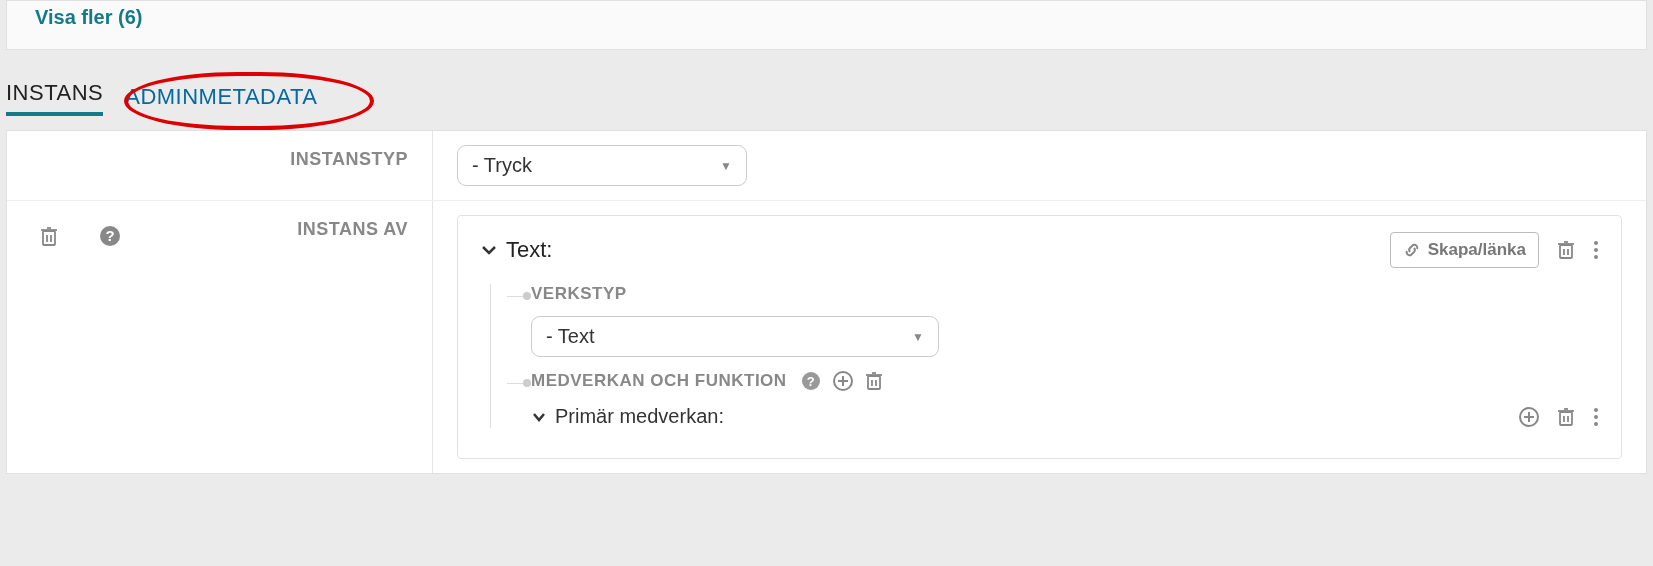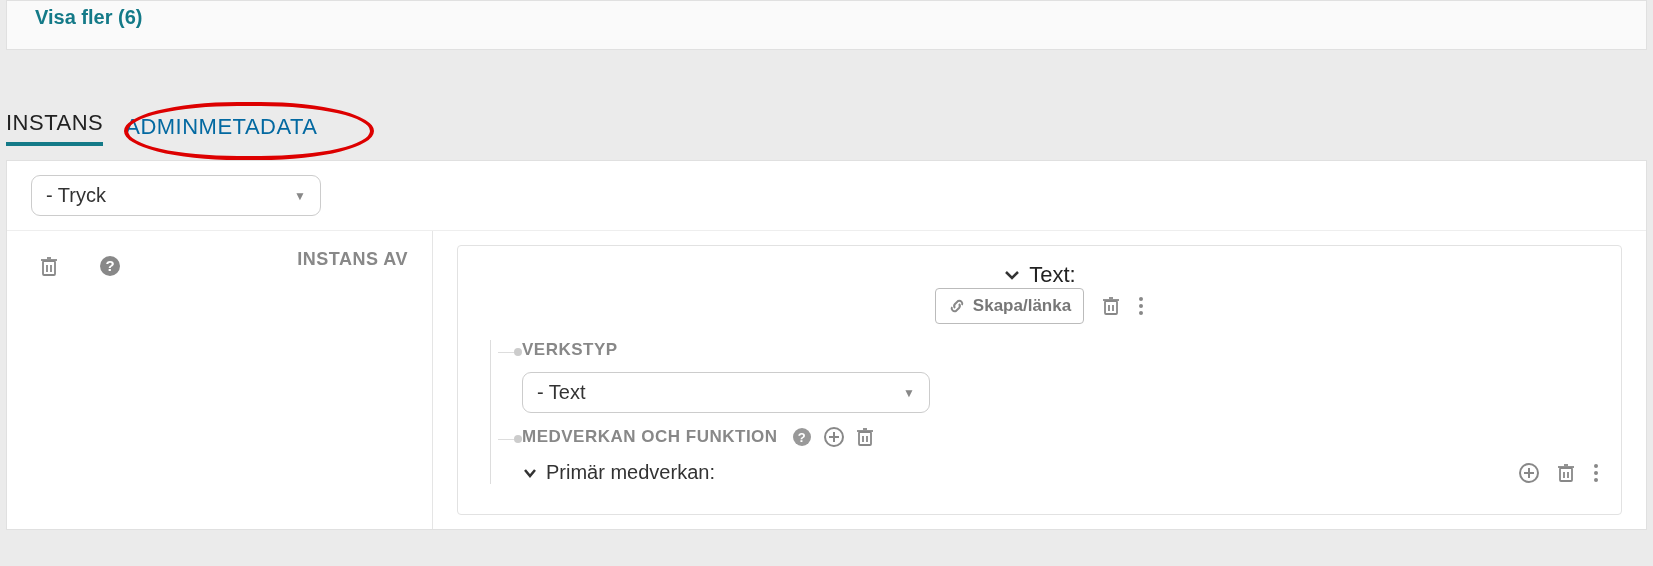--- a/index.html
+++ b/index.html
@@ -61,21 +61,20 @@
     padding: 8px 14px;
     font-size: 17px;
   }
 
   .tabs {
     display: flex;
     gap: 22px;
     padding: 30px 6px 0 6px;
     position: relative;
     align-items: flex-end;
-    margin-top: 30px;
   }
   .tab {
     font-size: 22px;
     letter-spacing: 0.5px;
     color: #0369a1;
     cursor: pointer;
     padding-bottom: 6px;
   }
   .tab.active {
     color: #222;
@@ -146,21 +145,20 @@
 
   .inner-card {
     border: 1px solid #e2e2e2;
     border-radius: 4px;
     padding: 16px 22px;
   }
   .card-head {
     display: flex;
     justify-content: space-between;
     align-items: center;
-    flex-direction: column;
   }
   .card-title {
     display: flex;
     align-items: center;
     gap: 8px;
     font-size: 22px;
     color: #222;
   }
   .card-actions {
     display: flex;
@@ -186,21 +184,21 @@
     font-size:20px;
     display:inline-flex;
     align-items:center;
   }
   .tree {
     margin-top: 16px;
     margin-left: 10px;
     border-left: 1px solid #ddd;
     padding-left: 24px;
   }
-  .tree-node { margin: 10px 0 14px 7px; position:relative;}
+  .tree-node { margin: 10px 0 14px 16px; position:relative;}
   .tree-node::before {
     content:"";
     position:absolute;
     left:-24px;
     top:12px;
     width:18px;
     border-top:1px solid #ddd;
   }
   .tree-dot {
     position:absolute;
@@ -237,20 +235,23 @@
 
 <div class="tabs">
   <div class="tab active">INSTANS</div>
   <div class="tab">ADMINMETADATA</div>
   <div class="red-circle"></div>
 </div>
 
 <div class="panel">
 
   <div class="row">
+    <div class="left-col">
+      <span class="field-label">INSTANSTYP</span>
+    </div>
     <div class="right-col">
       <div class="select">
         <span>- Tryck</span>
         <span class="caret">▼</span>
       </div>
     </div>
   </div>
 
   <div class="row">
     <div class="left-col">

